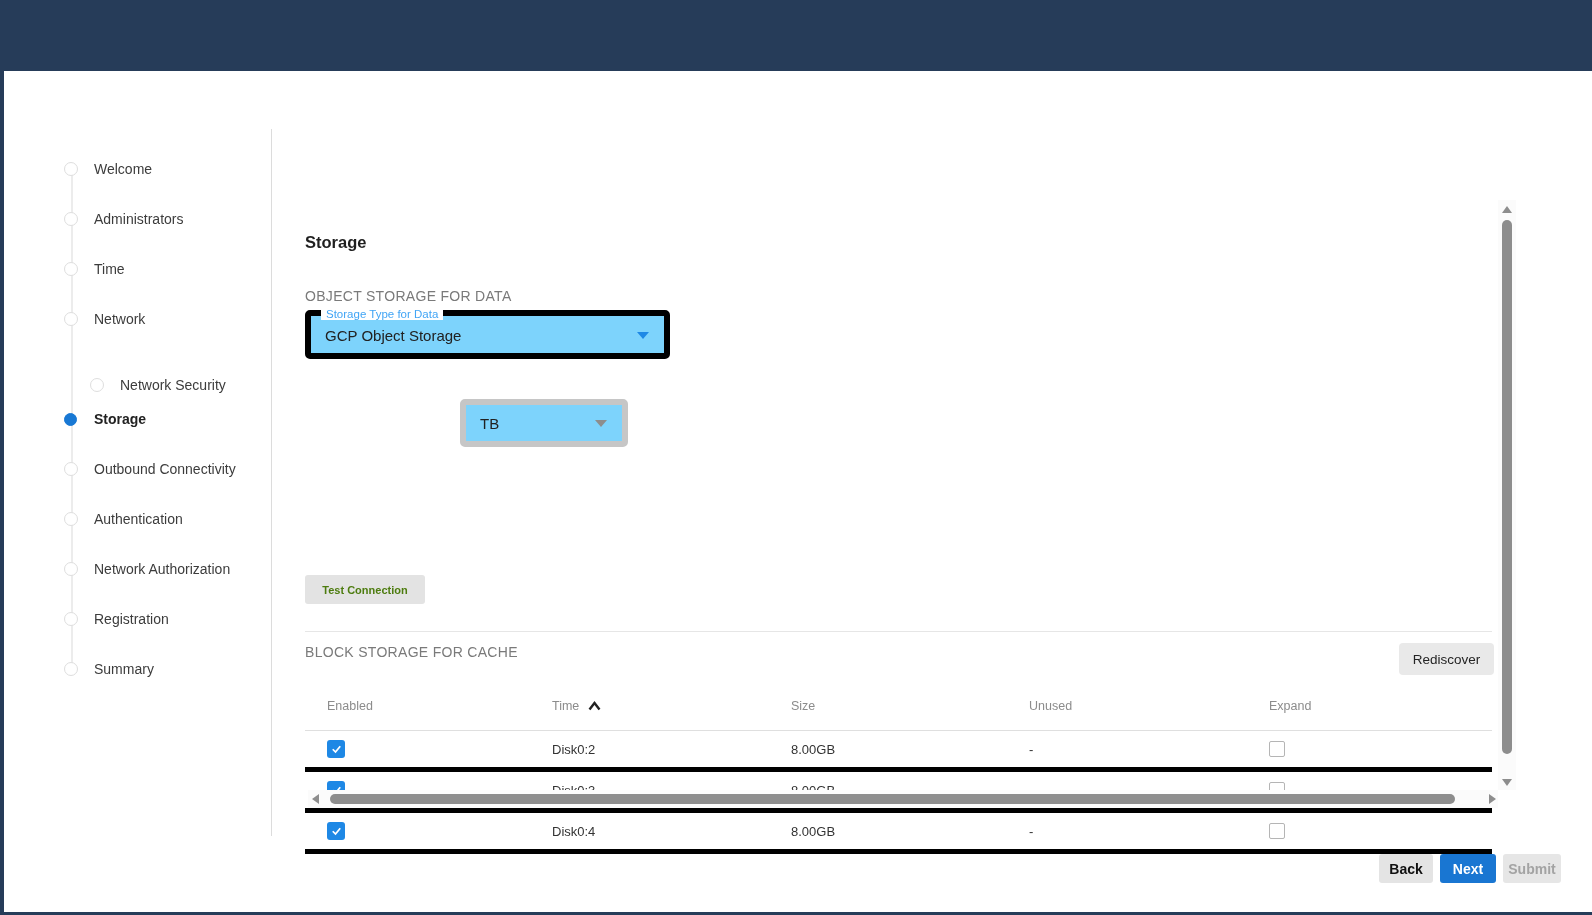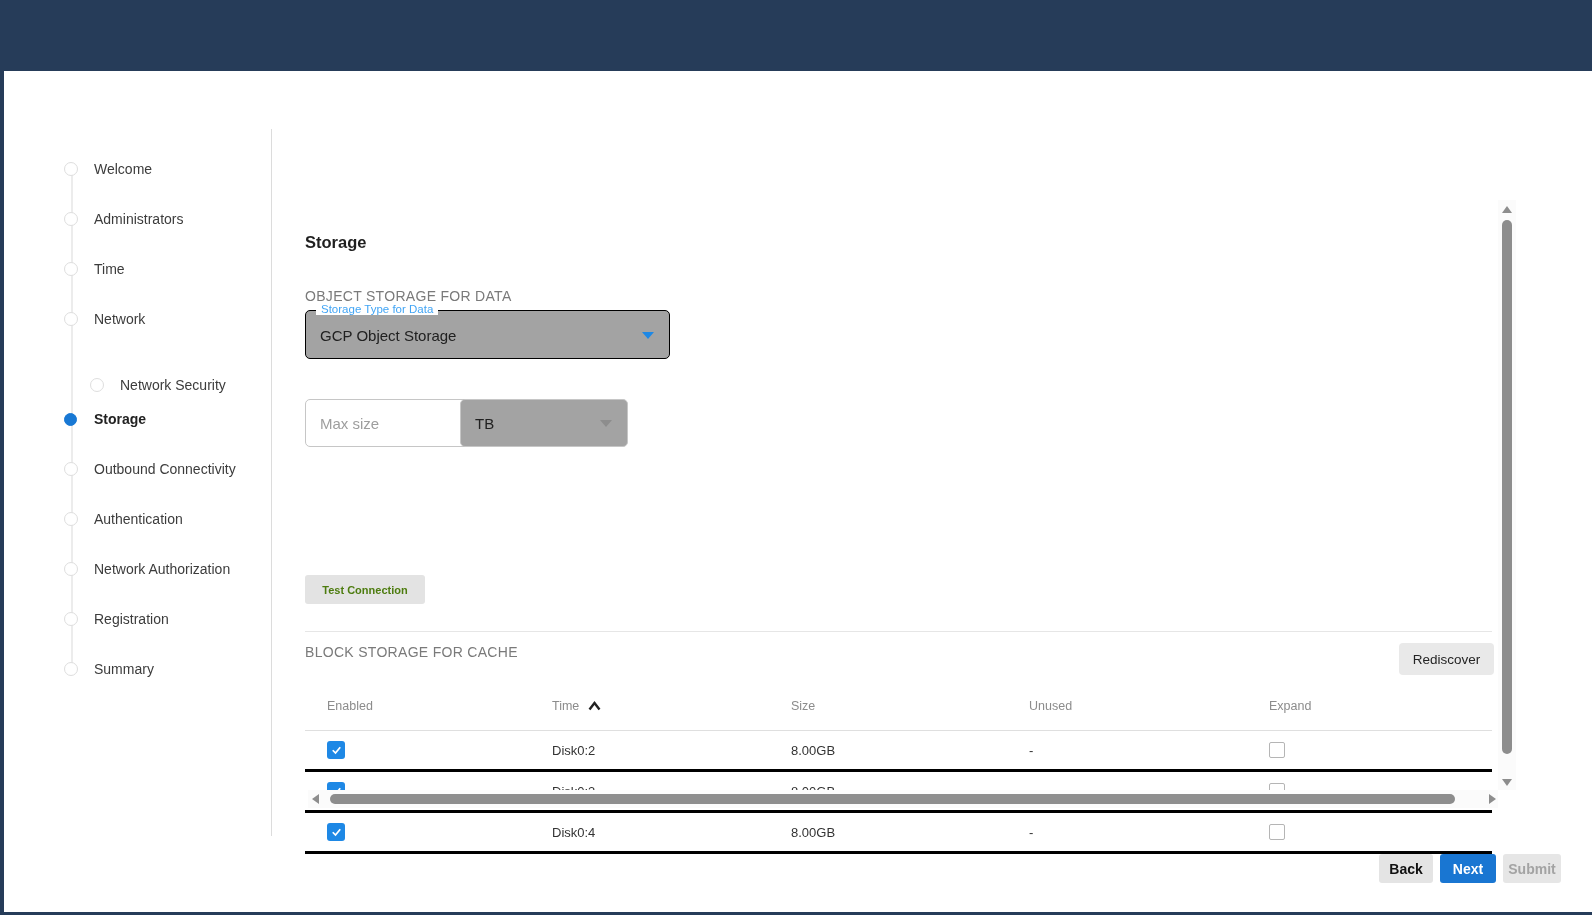--- a/index.html
+++ b/index.html
@@ -28,21 +28,21 @@
   .step-label { position:absolute; left:90px; font-size:14px; color:#3c3c3c; }
   .step.active .step-label { font-weight:bold; color:#222; }
 
   
   .content { position:absolute; left:268px; top:58px; width:1320px; height:783px; background:#fff; }
   .c-heading { position:absolute; left:33px; top:104px; font-size:16.5px; font-weight:bold; color:#1f1f1f; }
   .section-title { position:absolute; font-size:14px; color:#7a7a7a; letter-spacing:.3px; }
   .sec1-title { left:33px; top:159px; }
 
   
-  .mselect { position:absolute; border:1px solid #000000; border-radius:5px; background:#a3a3a3; cursor:pointer; }
+  .mselect { position:absolute; border:6px solid #000000; border-radius:5px; background:#7dd3fc; cursor:pointer; }
   .sel-type { left:33px; top:181px; width:365px; height:49px; }
   .notch-label { position:absolute; top:-8px; left:10px; background:#fff; padding:0 5px; font-size:11.5px; color:#42a5f5; }
   .sel-value { position:absolute; left:14px; top:50%; transform:translateY(-50%); font-size:15px; color:#212121; }
   .caret { position:absolute; right:15px; top:50%; margin-top:-3px; width:0; height:0;
     border-left:6px solid transparent; border-right:6px solid transparent; border-top:7px solid #1e88e5; }
   .caret.gray { border-top-color:#8d8d8d; }
 
   .tinput { position:absolute; border:1px solid #c6c6c6; border-radius:5px; background:#fff; font-size:15px;
     color:#212121; padding:0 14px; outline:none; font-family:inherit; }
   .tinput::placeholder { color:#9e9e9e; opacity:1; }
@@ -57,21 +57,21 @@
   .sec2-title { left:33px; top:515px; }
   .btn-rediscover { position:absolute; left:1127px; top:514px; width:95px; height:32px; background:#e9e9e9;
     font-size:13.5px; color:#242424; border-radius:4px; }
 
   
   .dtable { position:absolute; left:33px; top:552px; width:1187px; }
   .trow { display:grid; grid-template-columns:237px 239px 238px 240px 1fr; align-items:center; }
   .thead { height:50px; border-bottom:1px solid #dfdfdf; }
   .th { font-size:12.5px; color:#8c8c8c; padding-left:10px; display:flex; align-items:center; gap:8px; }
   .th:first-child { padding-left:22px; }
-  .tbody-row { height:41px; border-bottom:3px solid #000000; }
+  .tbody-row { height:41px; border-bottom:5px solid #000000; }
   .td { font-size:13px; color:#333; padding-left:10px; }
   .td:first-child { padding-left:22px; }
   .sort-icon { display:inline-flex; }
 
   .cb { width:18px; height:18px; border-radius:3px; display:flex; align-items:center; justify-content:center; cursor:pointer; }
   .cb.checked { background:#1e88e5; }
   .cb.unchecked { width:16px; height:16px; background:#fff; border:1px solid #b5b5b5; border-radius:2px; }
 
   
   .vscroll { position:absolute; left:1226px; top:71px; width:18px; height:590px; background:#fbfbfb; }
@@ -153,21 +153,20 @@
       <div class="c-heading">Storage</div>
 
       <div class="section-title sec1-title">OBJECT STORAGE FOR DATA</div>
 
       <div class="mselect sel-type" role="combobox">
         <span class="notch-label">Storage Type for Data</span>
         <span class="sel-value">GCP Object Storage</span>
         <span class="caret"></span>
       </div>
 
-      <input class="tinput in-maxsize" value="" placeholder="Max size" style="">
       <div class="mselect sel-unit" role="combobox">
         <span class="sel-value">TB</span>
         <span class="caret gray"></span>
       </div>
 
 
       <button class="btn btn-test">Test Connection</button>
 
       <div class="sec-divider"></div>
       <div class="section-title sec2-title">BLOCK STORAGE FOR CACHE</div>

